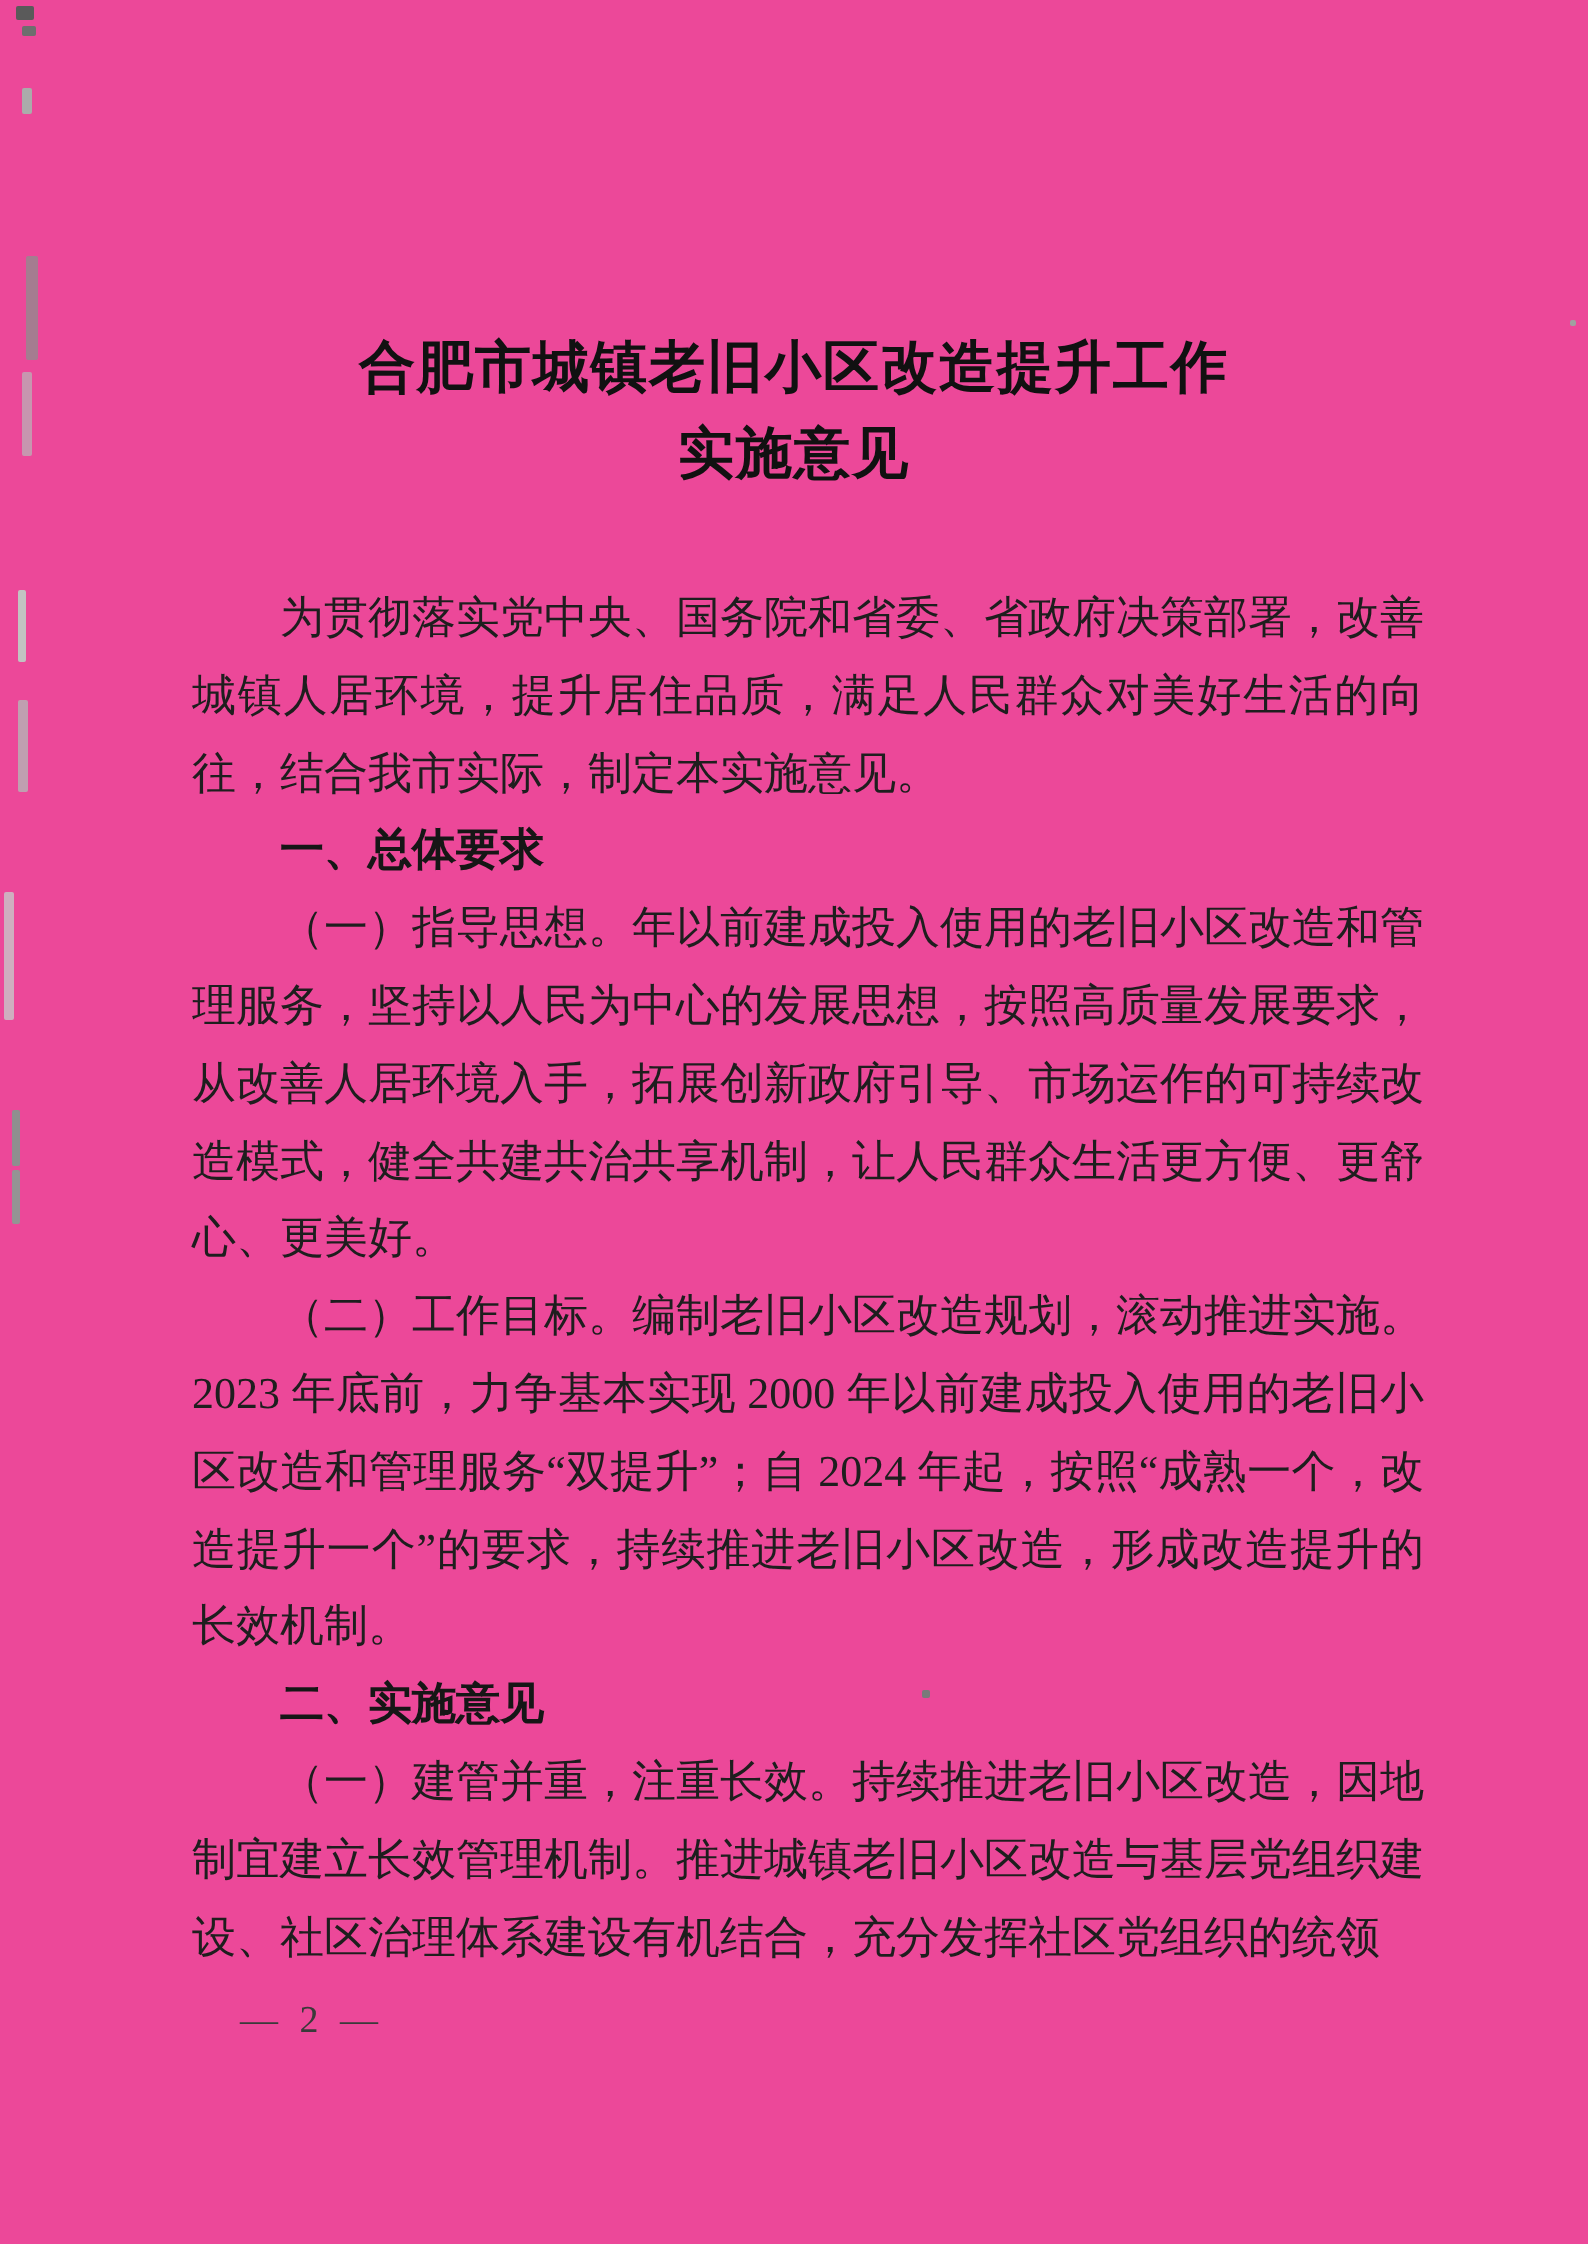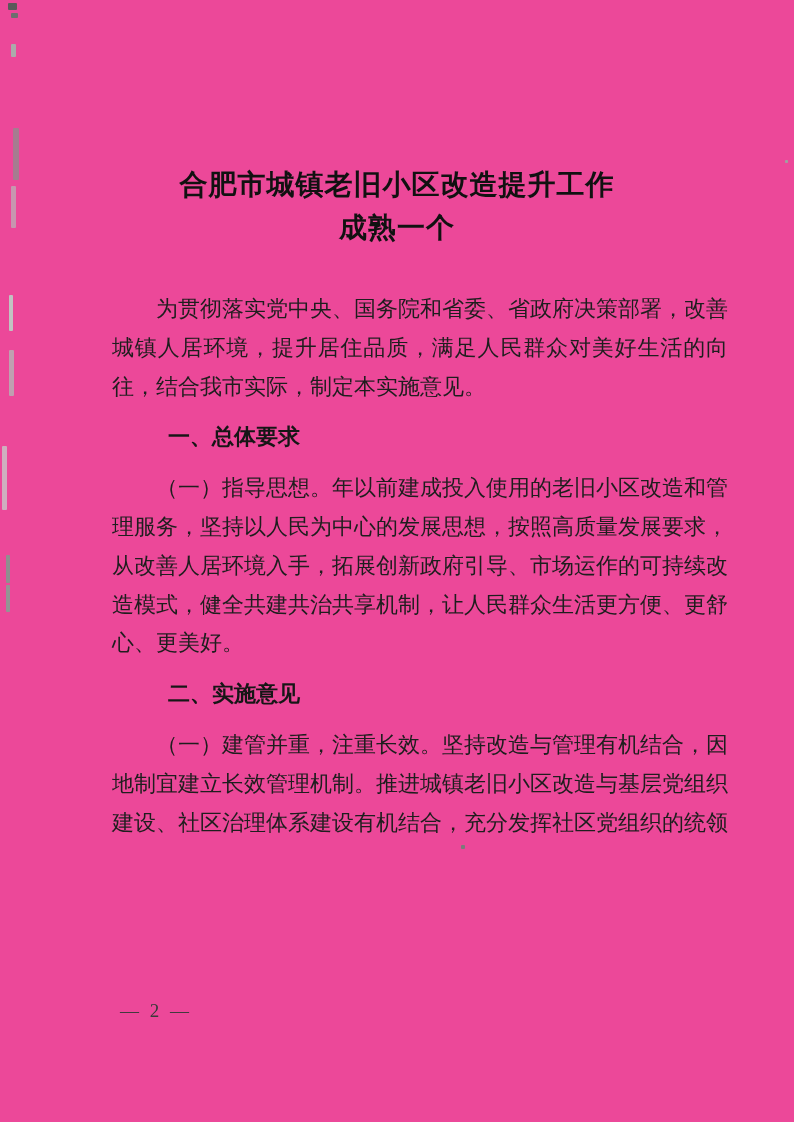--- a/index.html
+++ b/index.html
@@ -30,34 +30,34 @@
     color: #111;
     letter-spacing: 1px;
     font-family: "Liberation Serif", "DejaVu Serif", serif;
   }
   .doc-title .title-line { display: block; }
 
   
   .doc-body {
     position: absolute;
     top: 290px;
-    left: 112px;
+    left: 96px;
     width: 616px;
     font-size: 22px;
     line-height: 38.8px;
     text-align: justify;
     text-justify: inter-ideograph;
     color: #1e1e1e;
   }
   .para {
     margin: 0;
     text-indent: 2em;
   }
   .section-heading {
-    margin: 12px;
+    margin: 0;
     text-indent: 2em;
     font-size: 22px;
     line-height: 38.8px;
     font-weight: bold;
     color: #161616;
     font-family: "Liberation Sans", "DejaVu Sans", sans-serif;
   }
 
   
   .page-number {
@@ -101,31 +101,32 @@
   <span class="artifact a6"></span>
   <span class="artifact a7"></span>
   <span class="artifact a8"></span>
   <span class="artifact a9"></span>
   <span class="artifact a10"></span>
   <span class="artifact a11"></span>
   <span class="artifact a12"></span>
 
   <h1 class="doc-title">
     <span class="title-line">合肥市城镇老旧小区改造提升工作</span>
-    <span class="title-line">成熟一个</span>
+    <span class="title-line">实施意见</span>
   </h1>
 
   <div class="doc-body">
     <p class="para">为贯彻落实党中央、国务院和省委、省政府决策部署，改善城镇人居环境，提升居住品质，满足人民群众对美好生活的向往，结合我市实际，制定本实施意见。</p>
 
     <h2 class="section-heading">一、总体要求</h2>
 
     <p class="para">（一）指导思想。年以前建成投入使用的老旧小区改造和管理服务，坚持以人民为中心的发展思想，按照高质量发展要求，从改善人居环境入手，拓展创新政府引导、市场运作的可持续改造模式，健全共建共治共享机制，让人民群众生活更方便、更舒心、更美好。</p>
 
+    <p class="para">（二）工作目标。编制老旧小区改造规划，滚动推进实施。2023 年底前，力争基本实现 2000 年以前建成投入使用的老旧小区改造和管理服务“双提升”；自 2024 年起，按照“成熟一个，改造提升一个”的要求，持续推进老旧小区改造，形成改造提升的长效机制。</p>
 
     <h2 class="section-heading">二、实施意见</h2>
 
-    <p class="para">（一）建管并重，注重长效。坚持改造与管理有机结合，因地制宜建立长效管理机制。推进城镇老旧小区改造与基层党组织建设、社区治理体系建设有机结合，充分发挥社区党组织的统领</p>
+    <p class="para">（一）建管并重，注重长效。持续推进老旧小区改造，因地制宜建立长效管理机制。推进城镇老旧小区改造与基层党组织建设、社区治理体系建设有机结合，充分发挥社区党组织的统领</p>
   </div>
 
   <div class="page-number">— 2 —</div>
 
 </div>
 
 </body></html>

